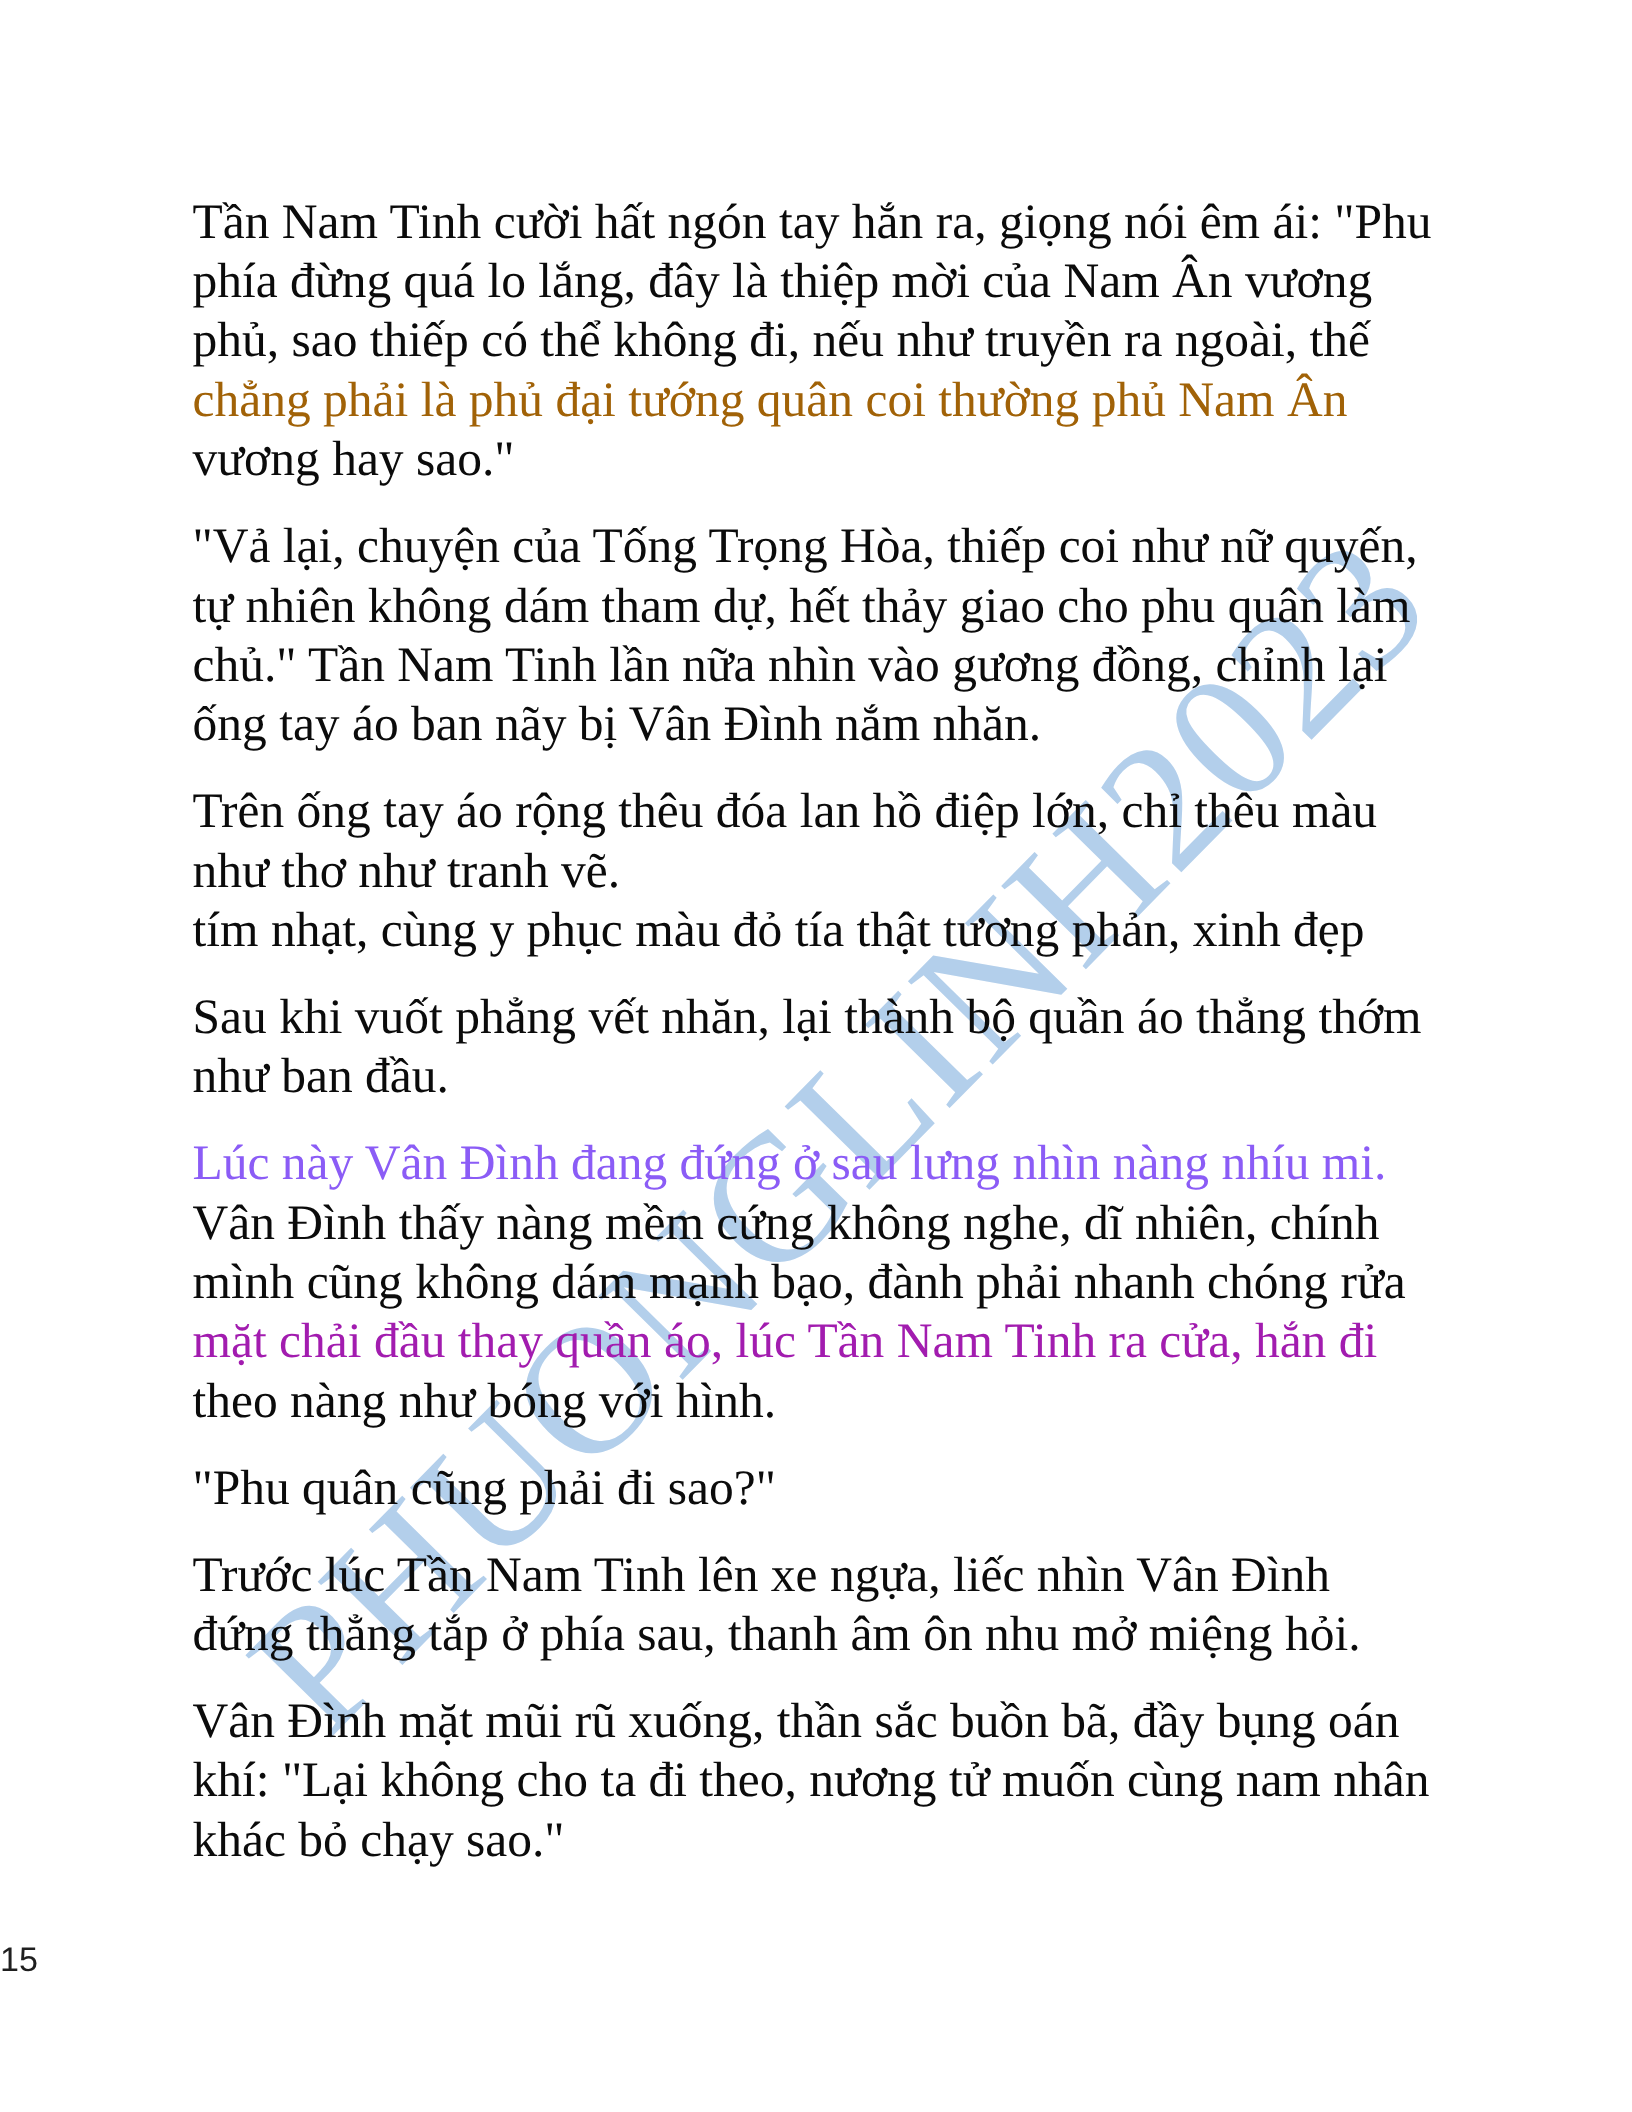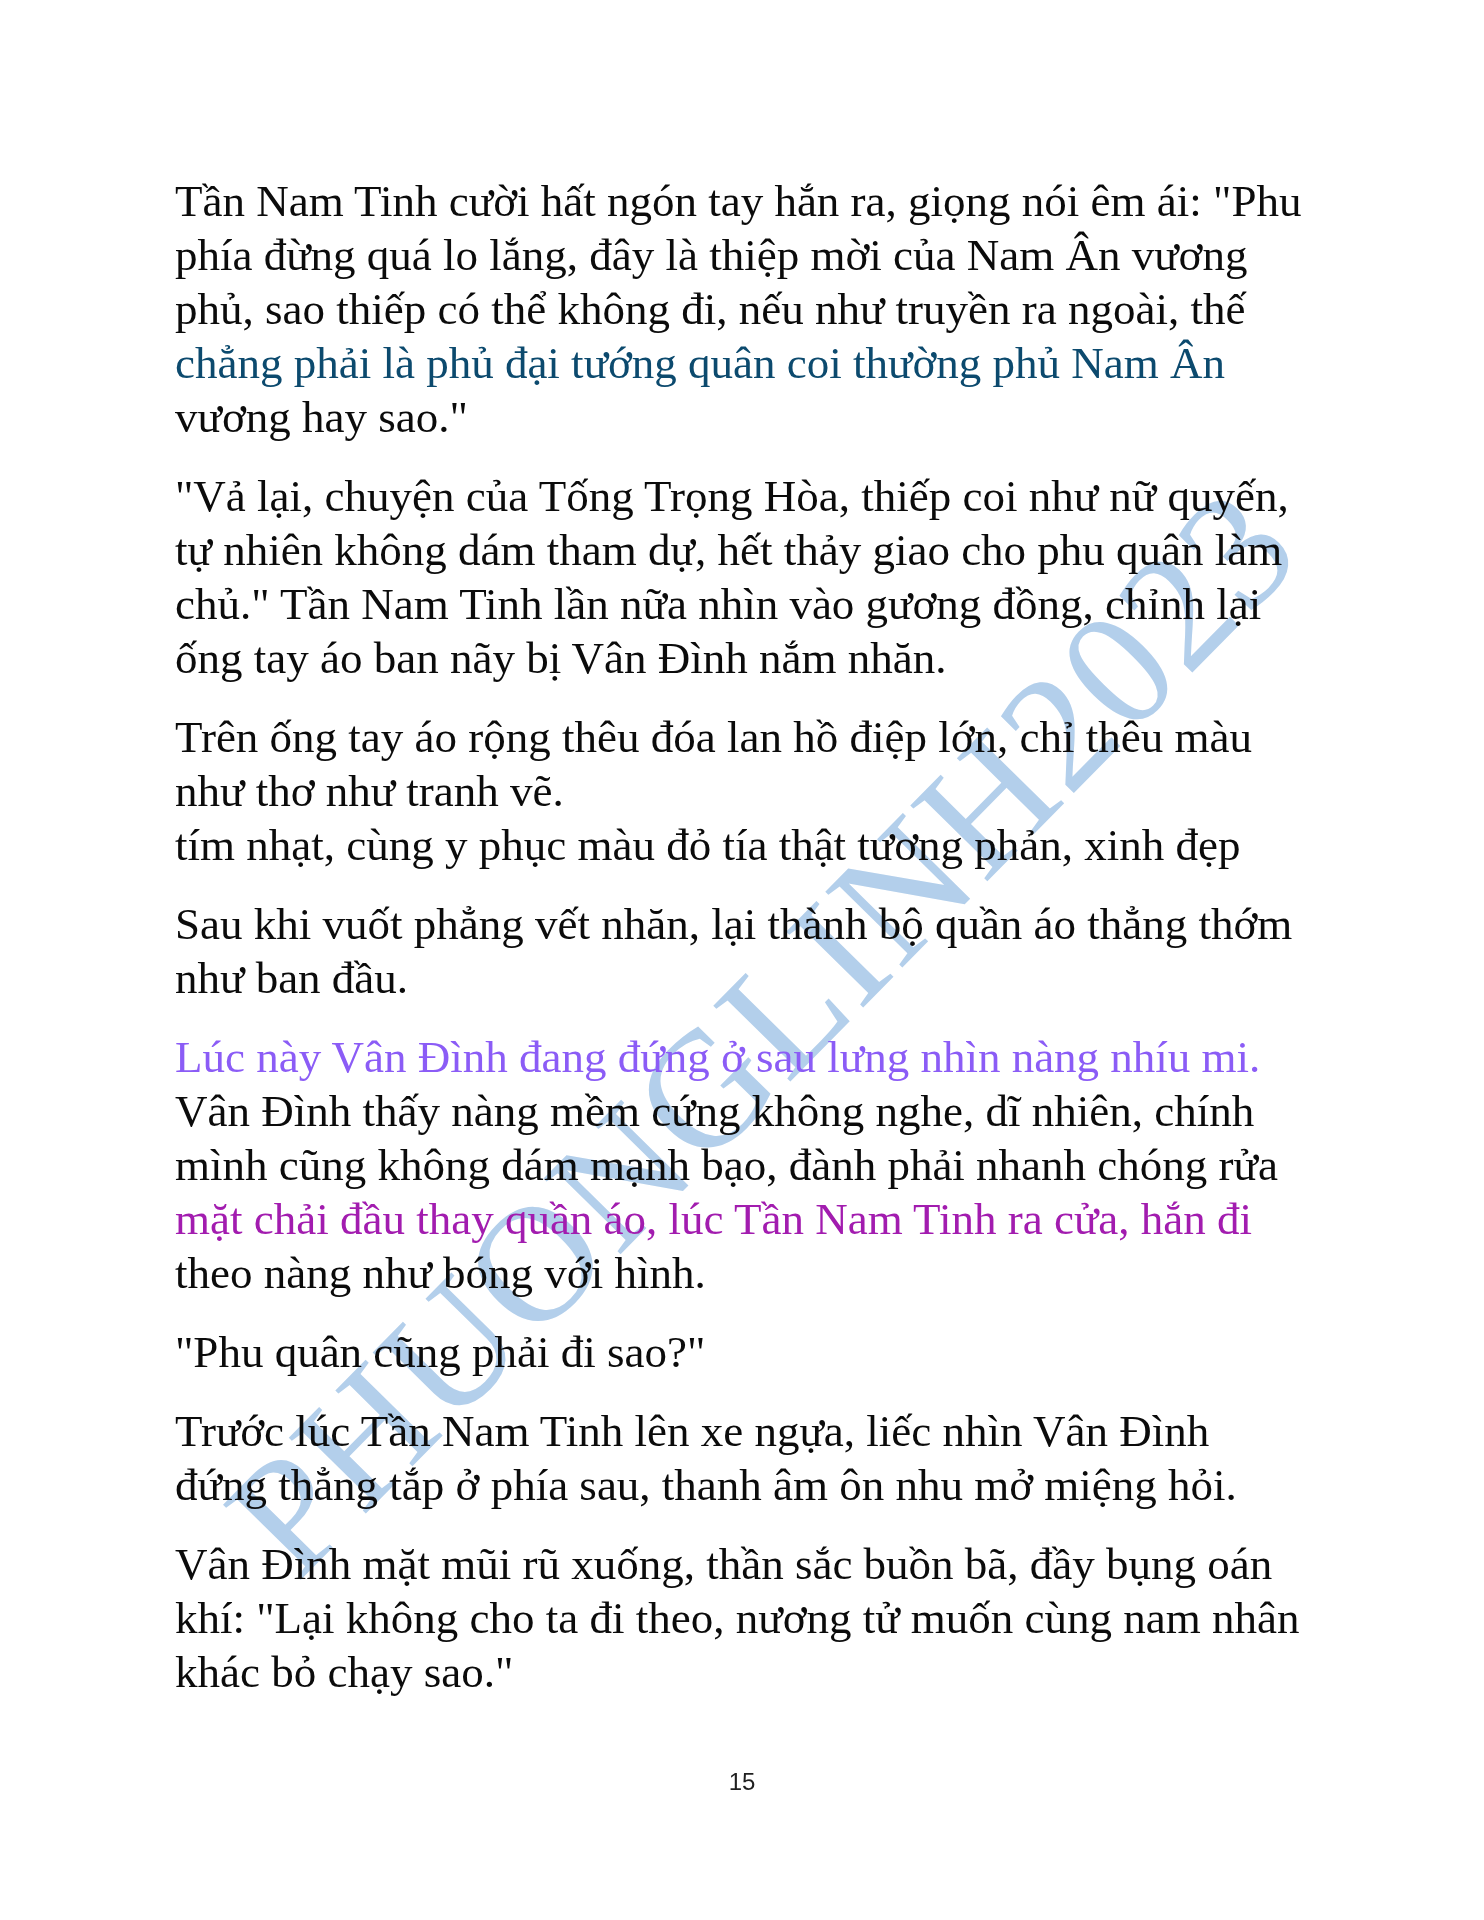--- a/index.html
+++ b/index.html
@@ -48,41 +48,41 @@
     font-size: 45px;
     line-height: 54px;
     color: #0b0b0b;
     white-space: nowrap;
   }
   .page-number {
     position: absolute;
     top: 1764px;
     left: 0;
     width: 1484px;
-    text-align: center;
+    text-align: left;
     font-family: "Liberation Sans", "DejaVu Sans", sans-serif;
-    font-size: 24px;
+    font-size: 31px;
     line-height: 36px;
     color: #1f1f1f;
     z-index: 1;
   }
 </style>
 </head>
 <body>
 
 <div class="page" style="background: rgb(255, 255, 255);">
 
   <div class="watermark" style="color: rgb(179, 207, 235); transform: translate(-50%, -50%) rotate(-45.5deg);">PHUONGLINH2023</div>
 
   <div class="text-body">
       <div class="para">
         <div class="line" style="color: rgb(11, 11, 11);">Tần Nam Tinh cười hất ngón tay hắn ra, giọng nói êm ái: "Phu</div>
         <div class="line" style="color: rgb(11, 11, 11);">phía đừng quá lo lắng, đây là thiệp mời của Nam Ân vương</div>
         <div class="line" style="color: rgb(11, 11, 11);">phủ, sao thiếp có thể không đi, nếu như truyền ra ngoài, thế</div>
-        <div class="line" style="color: #0c4a6e;">chẳng phải là phủ đại tướng quân coi thường phủ Nam Ân</div>
+        <div class="line" style="color: #a16207;">chẳng phải là phủ đại tướng quân coi thường phủ Nam Ân</div>
         <div class="line" style="color: rgb(11, 11, 11);">vương hay sao."</div>
       </div>
       <div class="para">
         <div class="line" style="color: rgb(11, 11, 11);">"Vả lại, chuyện của Tống Trọng Hòa, thiếp coi như nữ quyến,</div>
         <div class="line" style="color: rgb(11, 11, 11);">tự nhiên không dám tham dự, hết thảy giao cho phu quân làm</div>
         <div class="line" style="color: rgb(11, 11, 11);">chủ." Tần Nam Tinh lần nữa nhìn vào gương đồng, chỉnh lại</div>
         <div class="line" style="color: rgb(11, 11, 11);">ống tay áo ban nãy bị Vân Đình nắm nhăn.</div>
       </div>
       <div class="para">
         <div class="line" style="color: rgb(11, 11, 11);">Trên ống tay áo rộng thêu đóa lan hồ điệp lớn, chỉ thêu màu</div>

